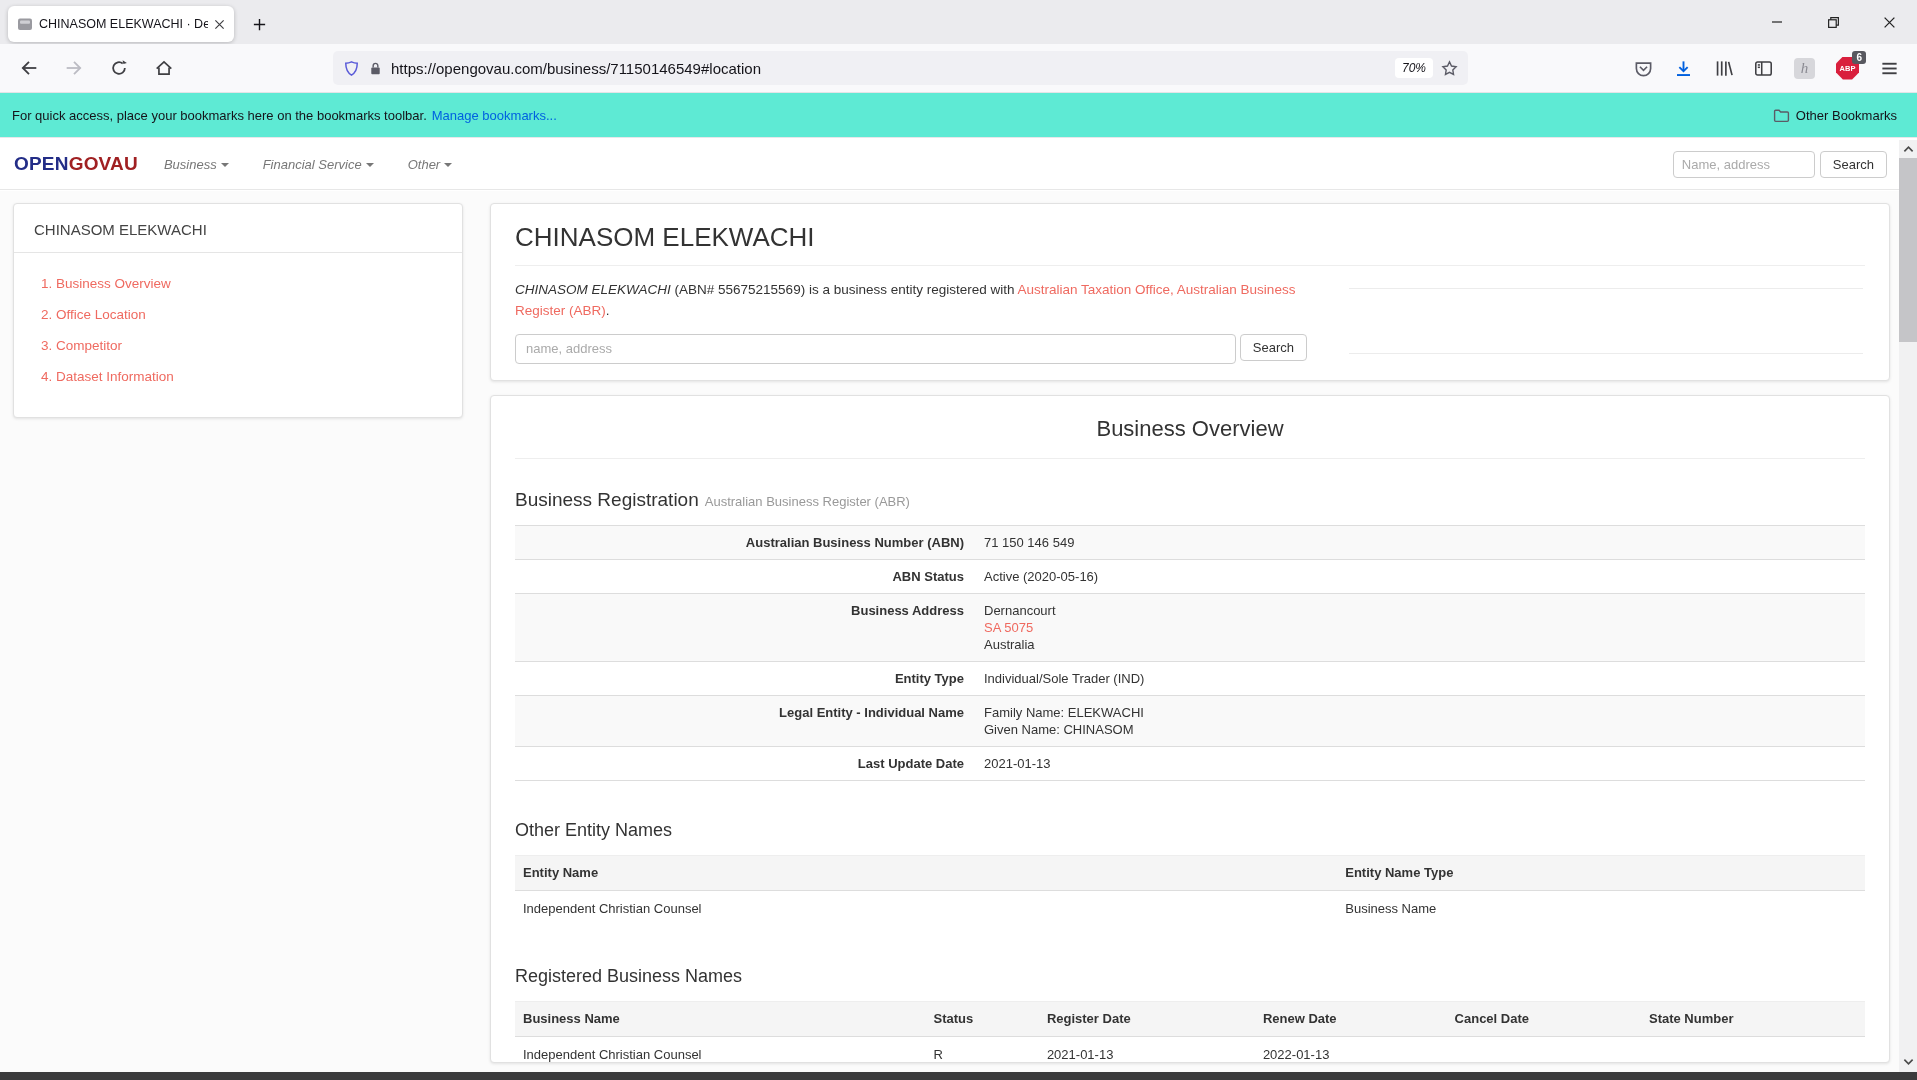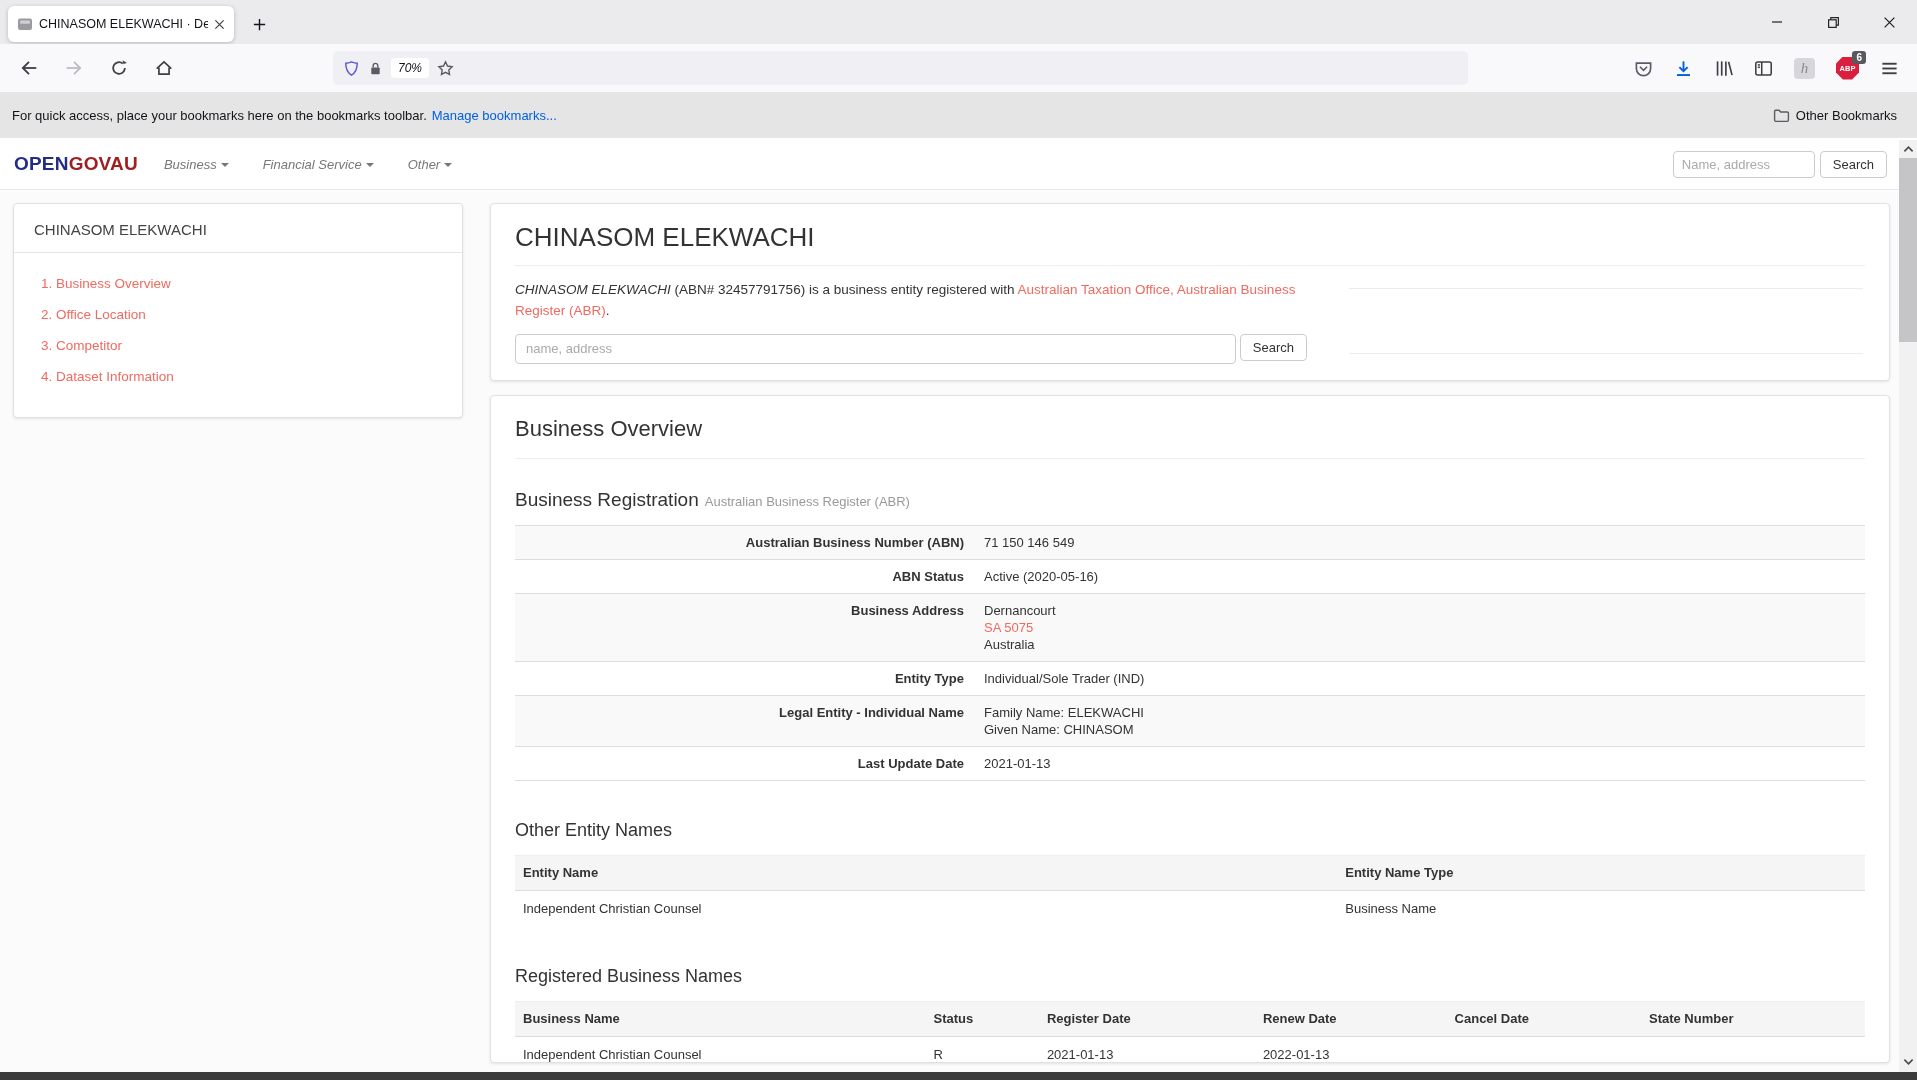--- a/index.html
+++ b/index.html
@@ -32,21 +32,21 @@
                align-items: center; justify-content: center; font-family: "Liberation Serif", serif;
                font-style: italic; font-size: 15px; color: #8a8a92; }
   .ext-abp { position: relative; width: 23px; height: 23px; }
   .abp-shape { width: 23px; height: 23px; background: #d91f3d;
                clip-path: polygon(30% 0,70% 0,100% 30%,100% 70%,70% 100%,30% 100%,0 70%,0 30%);
                display: flex; align-items: center; justify-content: center;
                color: #fff; font-weight: bold; font-size: 7.5px; }
   .abp-badge { position: absolute; top: -6px; right: -7px; background: #58585f; color: #fff;
                font-size: 10px; font-weight: bold; padding: 1px 4px; border-radius: 3px; }
 
-  .bookmarksbar { position: absolute; top: 93px; left: 0; right: 0; height: 45px; background: #e5e5e5;
+  .bookmarksbar { position: absolute; top: 93px; left: 0; right: 0; height: 45px; background: #5eead4;
                   border-bottom: 1px solid #e7e7ea; display: flex; align-items: center; padding: 0 12px; }
   .bm-hint { font-size: 13px; color: #15141a; }
   .bm-link { font-size: 13px; color: #0061e0; margin-left: 5px; cursor: pointer; }
   .bm-right { margin-left: auto; display: flex; align-items: center; gap: 6px; padding-right: 8px; }
   .bm-right span { font-size: 13px; color: #15141a; }
 
   
   .site-navbar { position: absolute; top: 139px; left: 0; right: 0; height: 51px; background: #fff;
                  border-bottom: 1px solid #e7e7e7; display: flex; align-items: center; padding: 0 30px 0 14px; }
   .logo { font-size: 19px; font-weight: bold; letter-spacing: .2px; cursor: pointer; }
@@ -86,21 +86,21 @@
   .desc i { font-style: italic; }
   .red-link { color: #ef6a60; cursor: pointer; text-decoration: none; }
   .desc-search { display: flex; margin-top: 12px; gap: 4px; }
   .desc-search input { flex: 1; height: 30px; border: 1px solid #ccc; border-radius: 4px; padding: 0 10px;
                        font-size: 13px; color: #555; font-family: "Liberation Sans", sans-serif; }
   .desc-search input::placeholder { color: #aaa; }
   .deco-col { flex: 1; position: relative; }
   .deco-line { position: absolute; left: 42px; right: 2px; border-top: 1px solid #ececec; }
 
   .overview-card { left: 490px; top: 204px; width: 1400px; height: 668px; overflow: hidden; padding: 20px 24px 0 24px; }
-  .sec-title { font-size: 22px; font-weight: 400; color: #333; margin-bottom: 16px; }
+  .sec-title { font-size: 22px; font-weight: 400; color: #333; margin-bottom: 16px; text-align: center; }
   .sec-hr { border-top: 1px solid #eee; margin-bottom: 30px; }
   .h3 { font-size: 19px; font-weight: 400; color: #333; margin-bottom: 14px; }
   .h3 small { font-size: 13px; color: #999; margin-left: 6px; text-align: right; }
   .h3-sub { font-size: 18px; font-weight: 400; color: #333; margin: 39px 0 14px 0; }
 
   table { width: 100%; border-collapse: collapse; font-size: 13px; color: #333; }
   .reg-table td { border-top: 1px solid #ddd; padding: 8px 10px; vertical-align: top; line-height: 17px; }
   .reg-table tr:last-child td { border-bottom: 1px solid #ddd; }
   .reg-table tr:nth-child(odd) { background: #f9f9f9; }
   .reg-table .lbl { width: 34%; text-align: right; font-weight: bold; }
@@ -196,20 +196,21 @@
         <svg width="17" height="17" viewBox="0 0 16 16" fill="none" stroke="#5a5bd8" stroke-width="1.4">
             <path d="M8 1.8 C10 2.7 12 3 13.4 3 C13.4 8.5 11.6 12 8 14.2 C4.4 12 2.6 8.5 2.6 3 C4 3 6 2.7 8 1.8 Z"></path>
           </svg>
       </span>
       <span class="icon-btn">
         <svg width="15" height="15" viewBox="0 0 16 16">
             <rect x="3.5" y="7" width="9" height="7" rx="1" fill="#5b5b66"></rect>
             <path d="M5.5 7 V5 a2.5 2.5 0 0 1 5 0 V7" fill="none" stroke="#5b5b66" stroke-width="1.5"></path>
           </svg>
       </span>
+      <span class="url-text">https://opengovau.com/business/71150146549#location</span>
       <span class="zoom-chip">70%</span>
       <span class="icon-btn">
         <svg width="17" height="17" viewBox="0 0 16 16" fill="none" stroke="#5b5b66" stroke-width="1.3">
             <path d="M8 1.8 L9.9 5.7 L14.2 6.3 L11.1 9.3 L11.8 13.6 L8 11.6 L4.2 13.6 L4.9 9.3 L1.8 6.3 L6.1 5.7 Z"></path>
           </svg>
       </span>
     </div>
     <div class="toolbar-right">
       <span class="icon-btn">
         <svg width="19" height="19" viewBox="0 0 16 16" fill="none" stroke="#5b5b66" stroke-width="1.4">
@@ -304,21 +305,21 @@
         <a class="sidebar-link">4. Dataset Information</a>
       </div>
     </div>
 
     <div class="card head-card">
       <div class="page-title">CHINASOM ELEKWACHI</div>
       <div class="head-hr"></div>
       <div class="head-cols">
         <div class="desc-col">
           <div class="desc">
-            <i>CHINASOM ELEKWACHI</i><span> (ABN# 32457791756) is a business entity registered with </span><a class="red-link">Australian Taxation Office, Australian Business Register (ABR)</a><span>.</span>
+            <i>CHINASOM ELEKWACHI</i><span> (ABN# 55675215569) is a business entity registered with </span><a class="red-link">Australian Taxation Office, Australian Business Register (ABR)</a><span>.</span>
           </div>
           <div class="desc-search">
             <input type="text" placeholder="name, address" style="">
             <button class="btn">Search</button>
           </div>
         </div>
         <div class="deco-col">
           <div class="deco-line" style="top:8px"></div>
           <div class="deco-line" style="top:73px"></div>
         </div>

